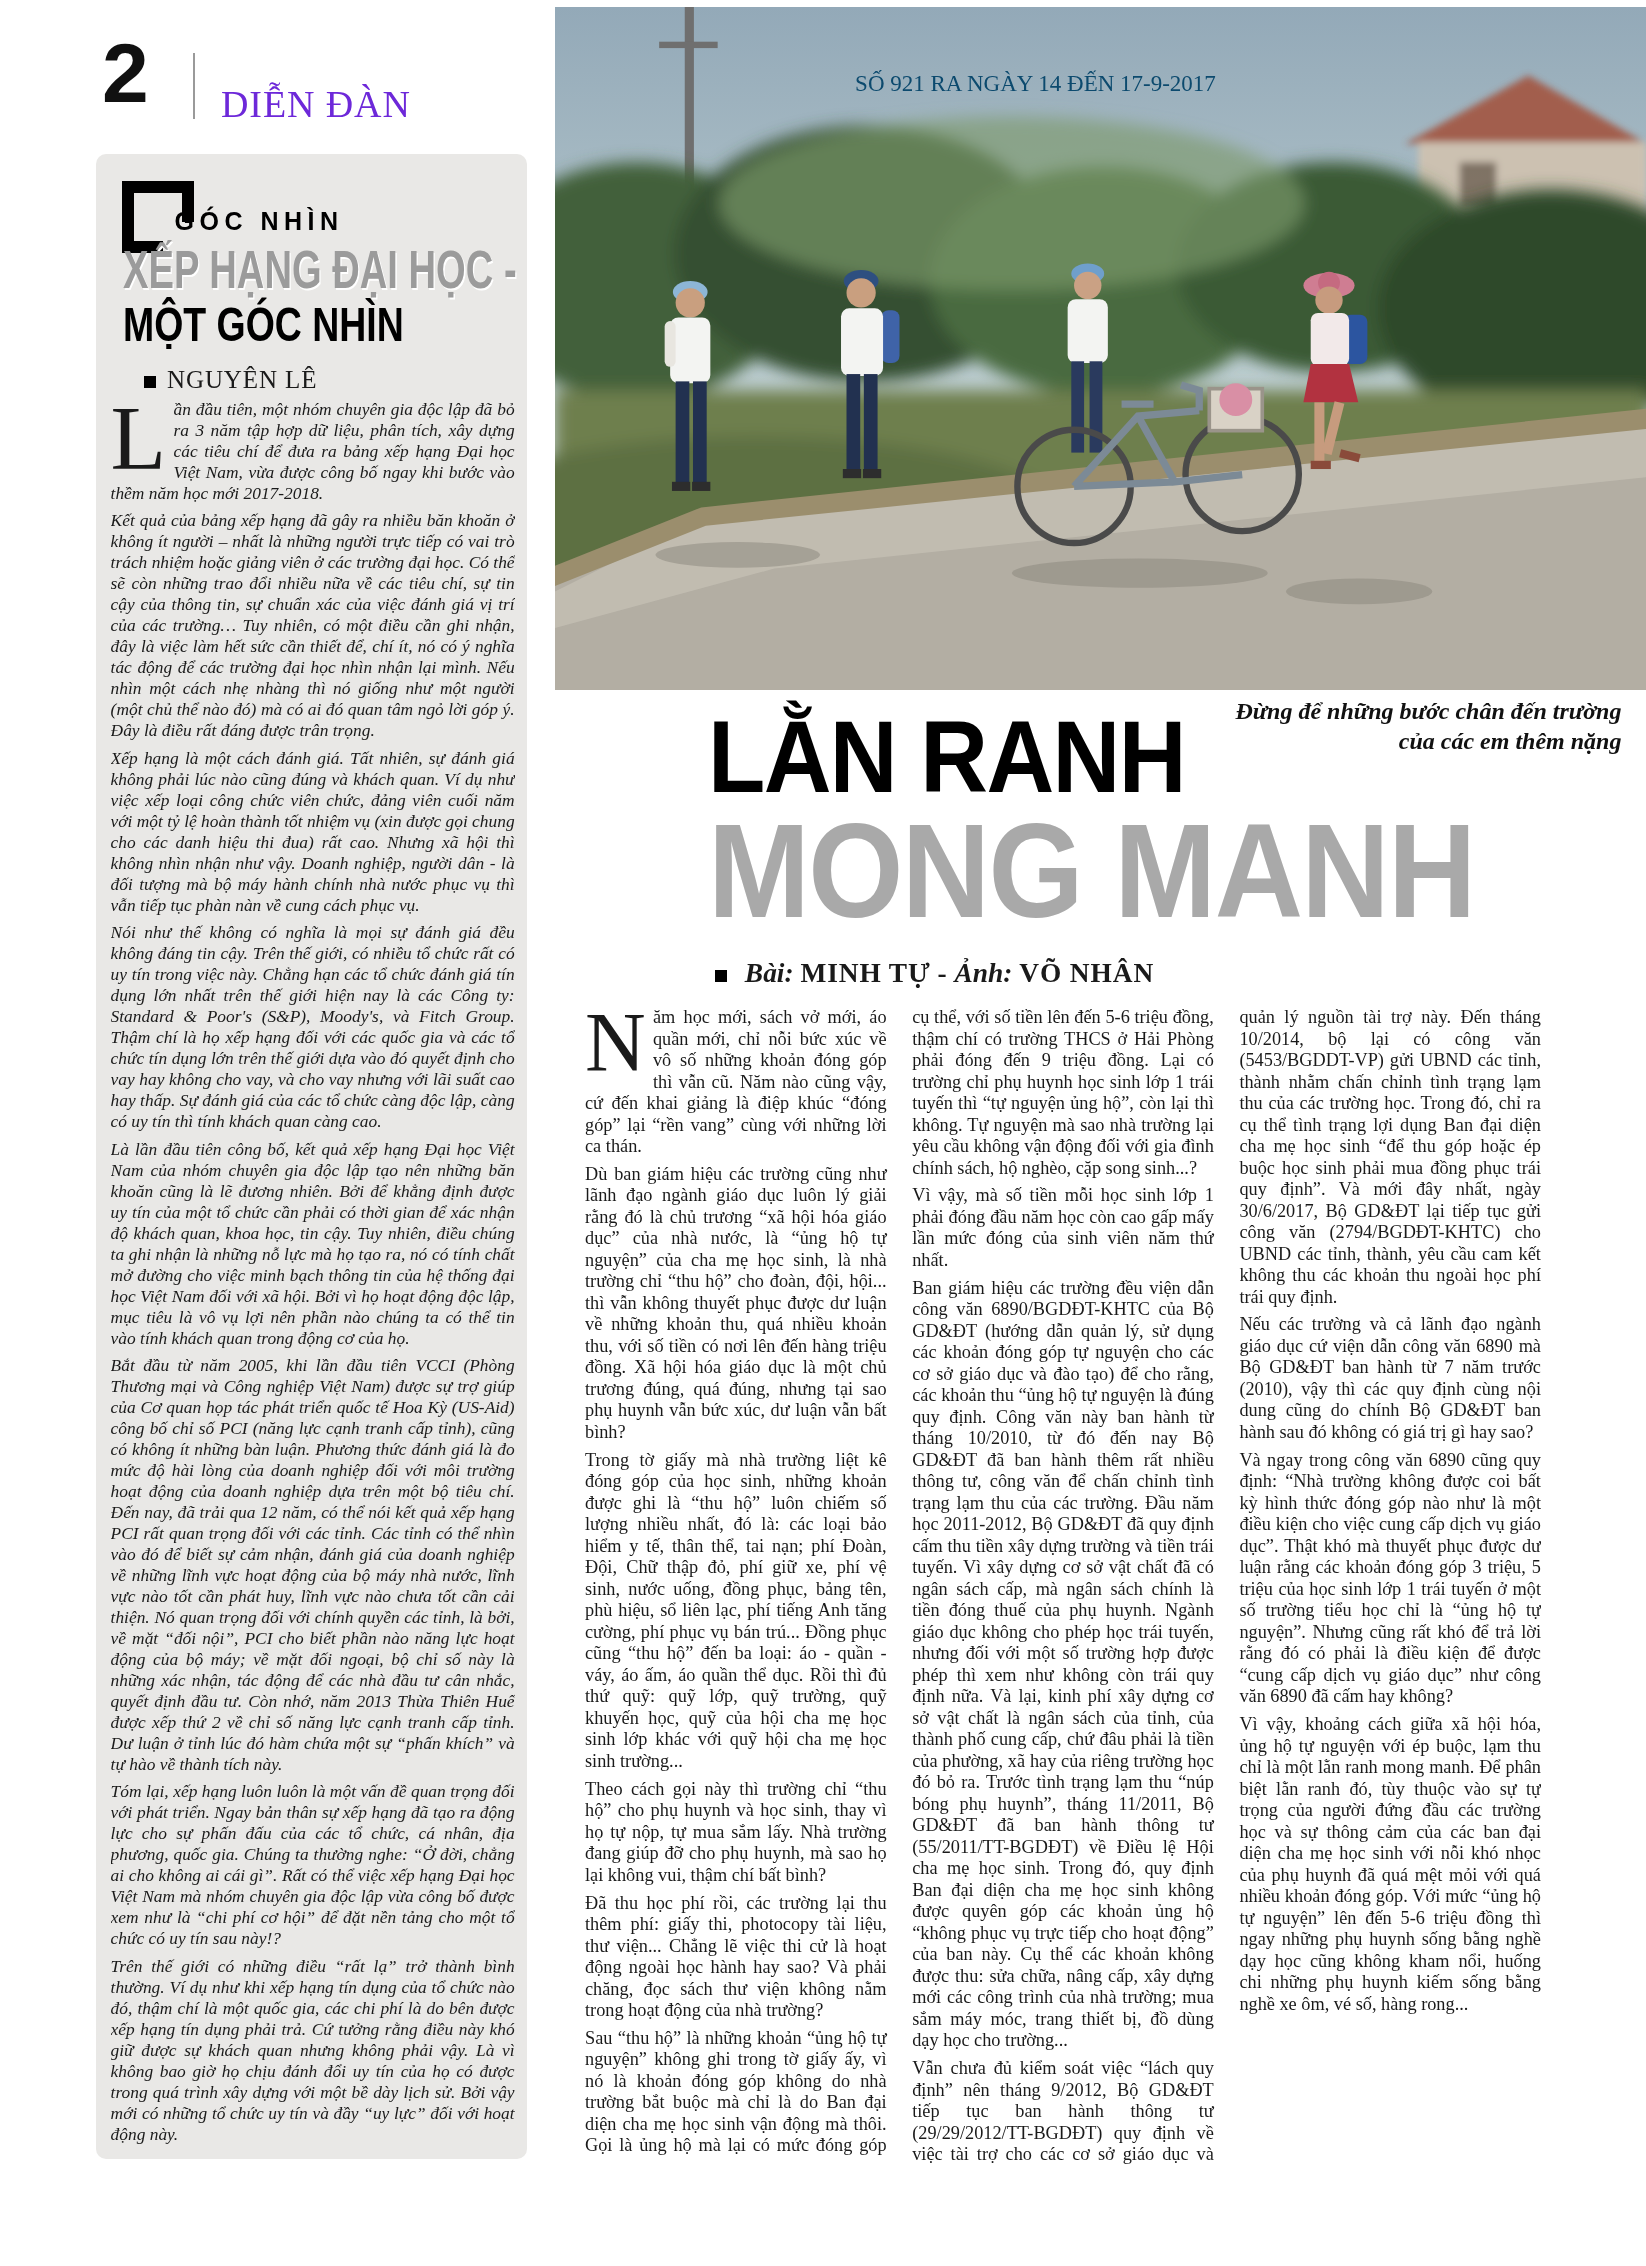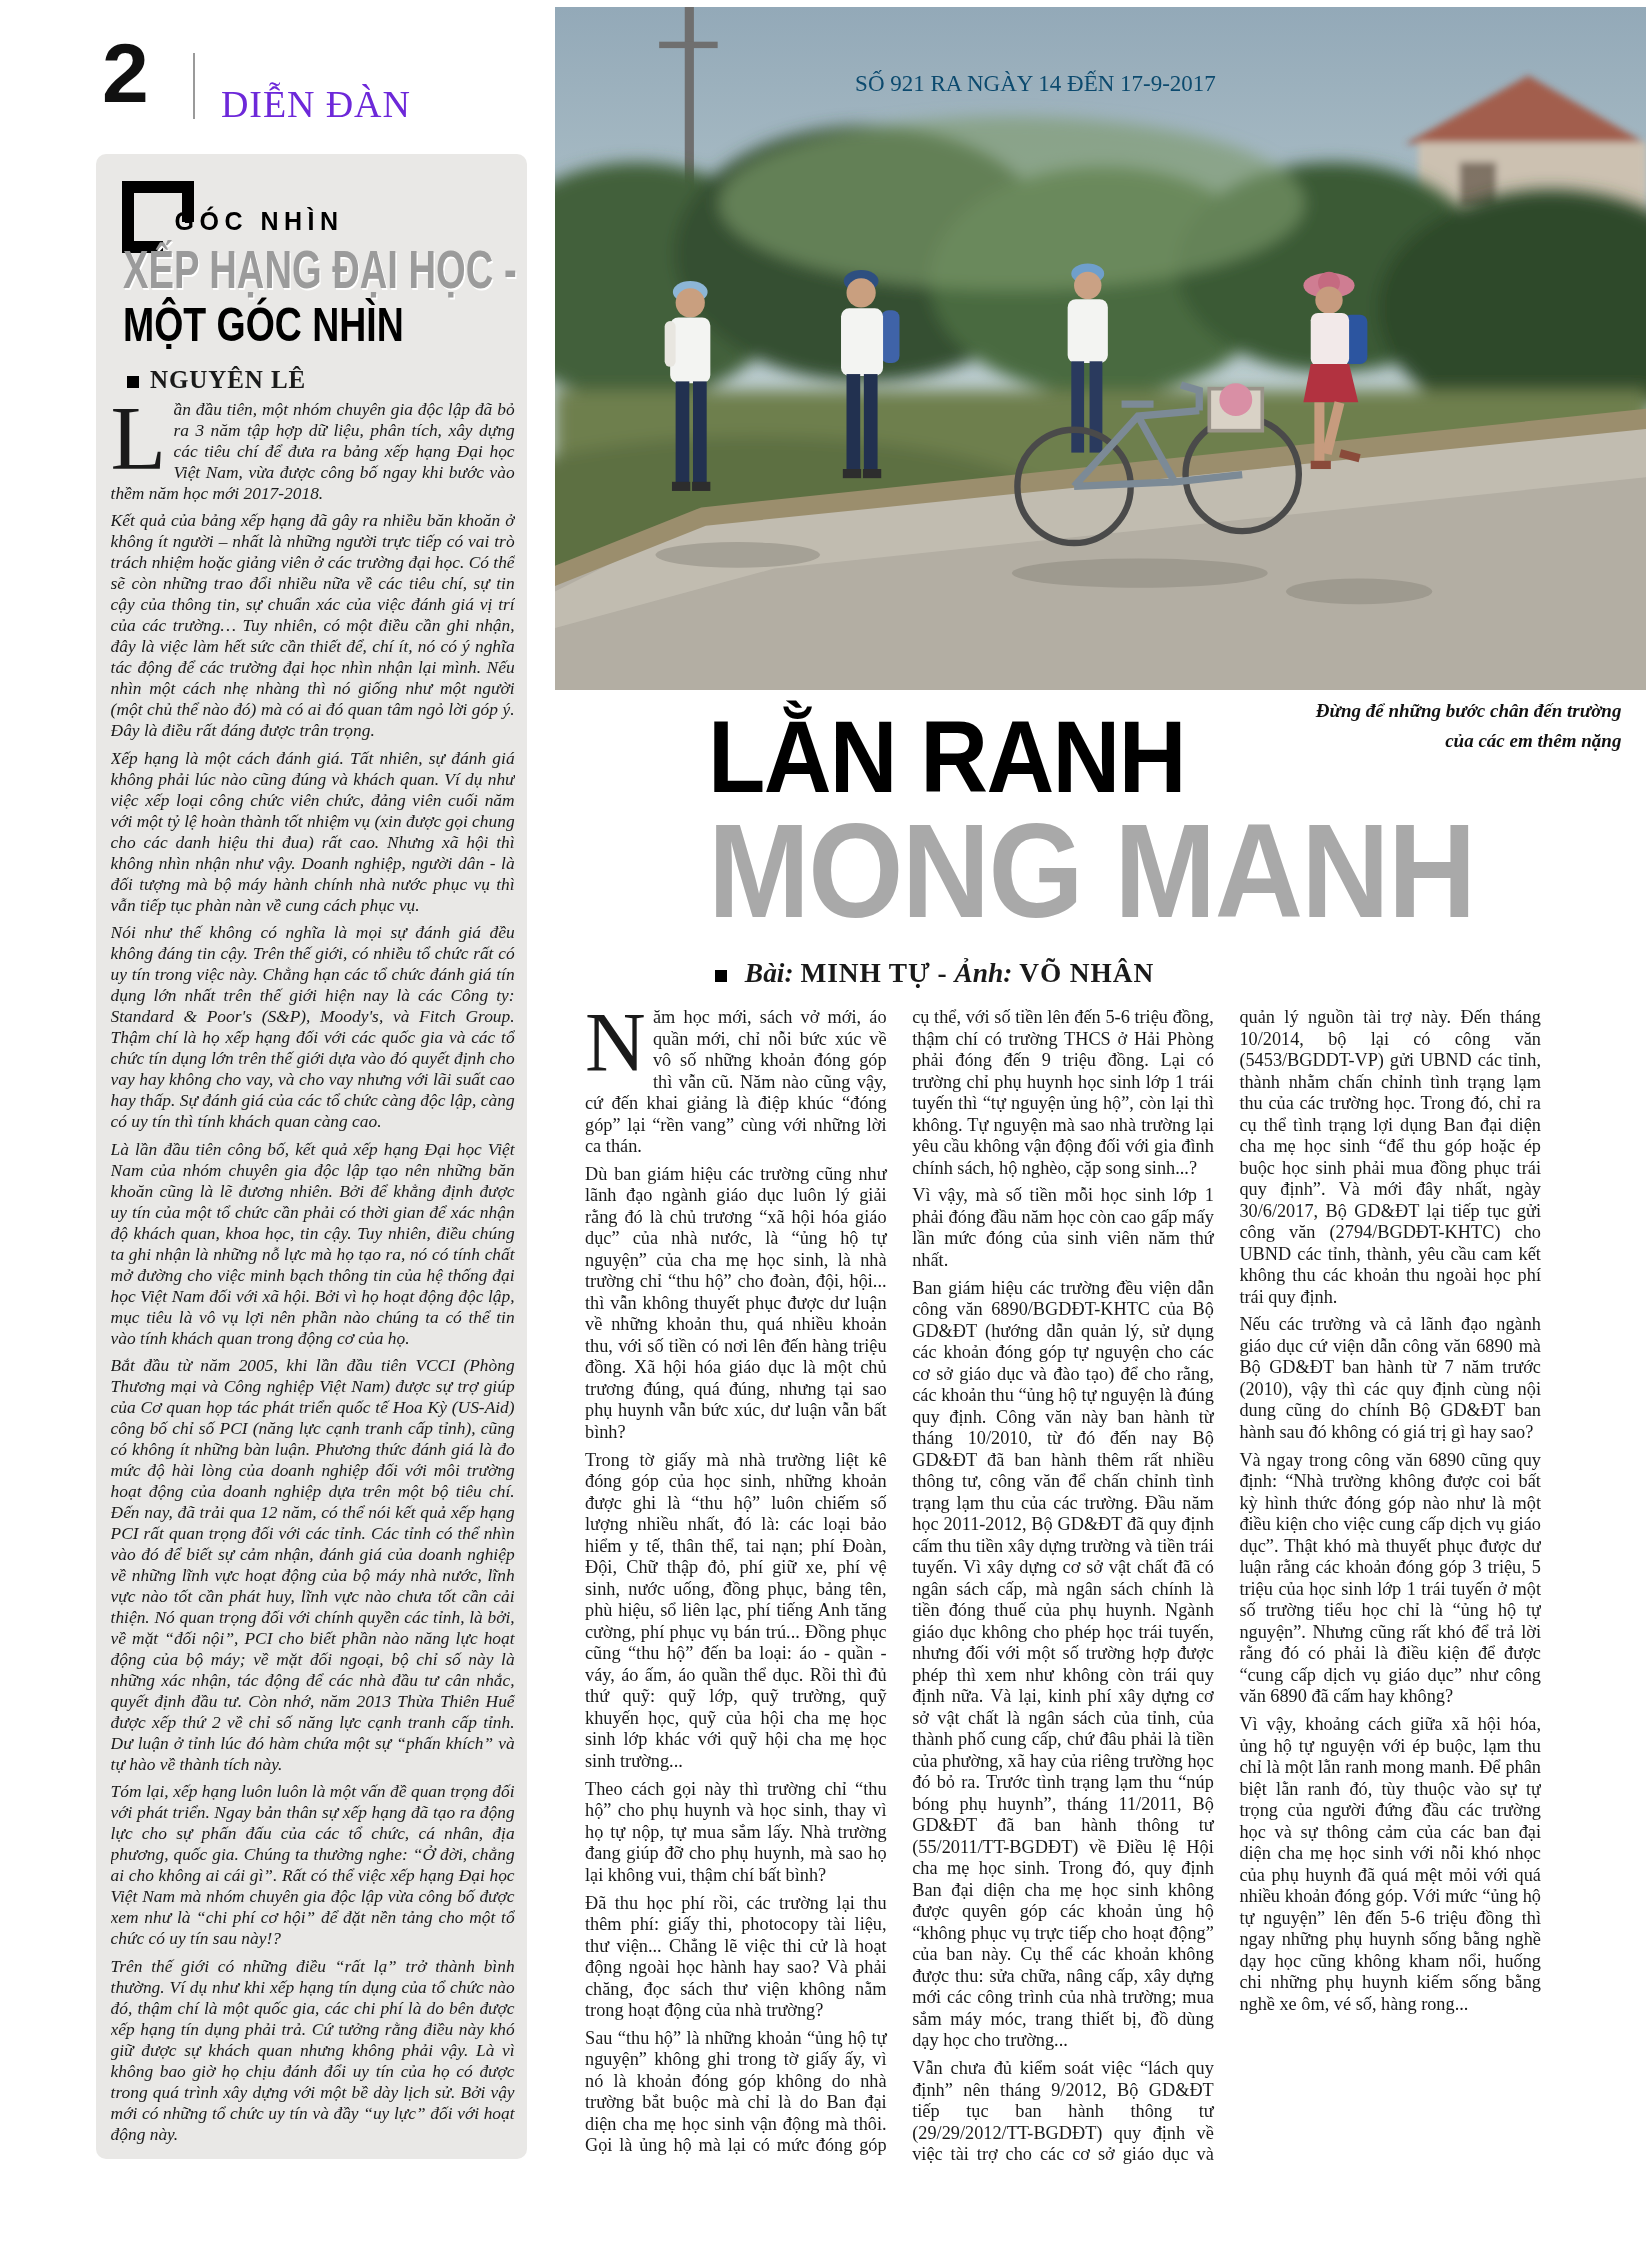--- a/index.html
+++ b/index.html
@@ -27,31 +27,31 @@
   .kicker-icon{position:absolute;left:0;top:0;width:48px;height:48px;border:12px solid #000;display:block;}
   .kicker-notch{position:absolute;right:-12px;bottom:-12px;width:31px;height:31px;background:#e9e8e6;display:block;}
   .kicker-label{position:absolute;left:53px;top:25.6px;font-family:"Liberation Sans",sans-serif;
                 font-weight:700;font-size:25px;letter-spacing:5.5px;color:#000;white-space:nowrap;}
   .op-title1{position:absolute;left:27.4px;top:88px;margin:0;font-family:"Liberation Sans",sans-serif;
              font-weight:700;font-size:53px;line-height:55px;transform:scaleX(.72);transform-origin:left;
              white-space:nowrap;text-shadow:1.8px 1.8px 0 #fff;}
   .op-title2{position:absolute;left:27.4px;top:146px;margin:0;font-family:"Liberation Sans",sans-serif;
              font-weight:700;font-size:48px;line-height:49px;color:#000;transform:scaleX(.78);
              transform-origin:left;white-space:nowrap;}
-  .op-author{position:absolute;left:31px;top:212px;font-weight:700;font-size:25px;letter-spacing:0.9px;}
+  .op-author{position:absolute;left:48px;top:212px;font-weight:400;font-size:25px;letter-spacing:0.9px;}
   .sq{display:inline-block;width:12px;height:12px;background:#000;margin-right:11px;}
   .op-body{position:absolute;left:14.6px;top:245px;width:404px;height:1747px;overflow:hidden;
            font-style:italic;font-size:17.4px;line-height:21px;text-align:justify;}
   .op-body p{margin:0 0 6.4px 0;}
   .op-body .dropcap{float:left;font-style:normal;font-size:91px;line-height:71px;
                     padding:3.7px 7.3px 0 0;font-family:"Liberation Serif",serif;}
 
   
   .photo-caption{position:absolute;right:25.6px;top:696px;width:512px;text-align:right;
-                 font-weight:700;font-style:italic;font-size:19px;line-height:30px;color:#111;}
+                 font-weight:700;font-style:italic;font-size:24px;line-height:30px;color:#111;}
   .feat-t1{position:absolute;left:708px;top:708px;margin:0;font-family:"Liberation Sans",sans-serif;
            font-weight:700;font-size:102px;line-height:99px;letter-spacing:-1.8px;color:#000;
            transform:scaleX(.92);transform-origin:left;white-space:nowrap;}
   .feat-t2{position:absolute;left:708px;top:806px;margin:0;font-family:"Liberation Sans",sans-serif;
            font-weight:700;font-size:133px;line-height:130px;letter-spacing:-1.8px;
            transform:scaleX(.92);transform-origin:left;white-space:nowrap;}
   .feat-byline{position:absolute;left:715px;top:958px;font-size:27.4px;white-space:nowrap;}
   .feat-byline .lbl{font-style:italic;font-weight:700;}
   .feat-byline .nm{font-weight:700;letter-spacing:0.9px;margin-top:48px;}
   .feat-body{position:absolute;left:585px;top:1007px;width:956px;height:1159px;overflow:hidden;

